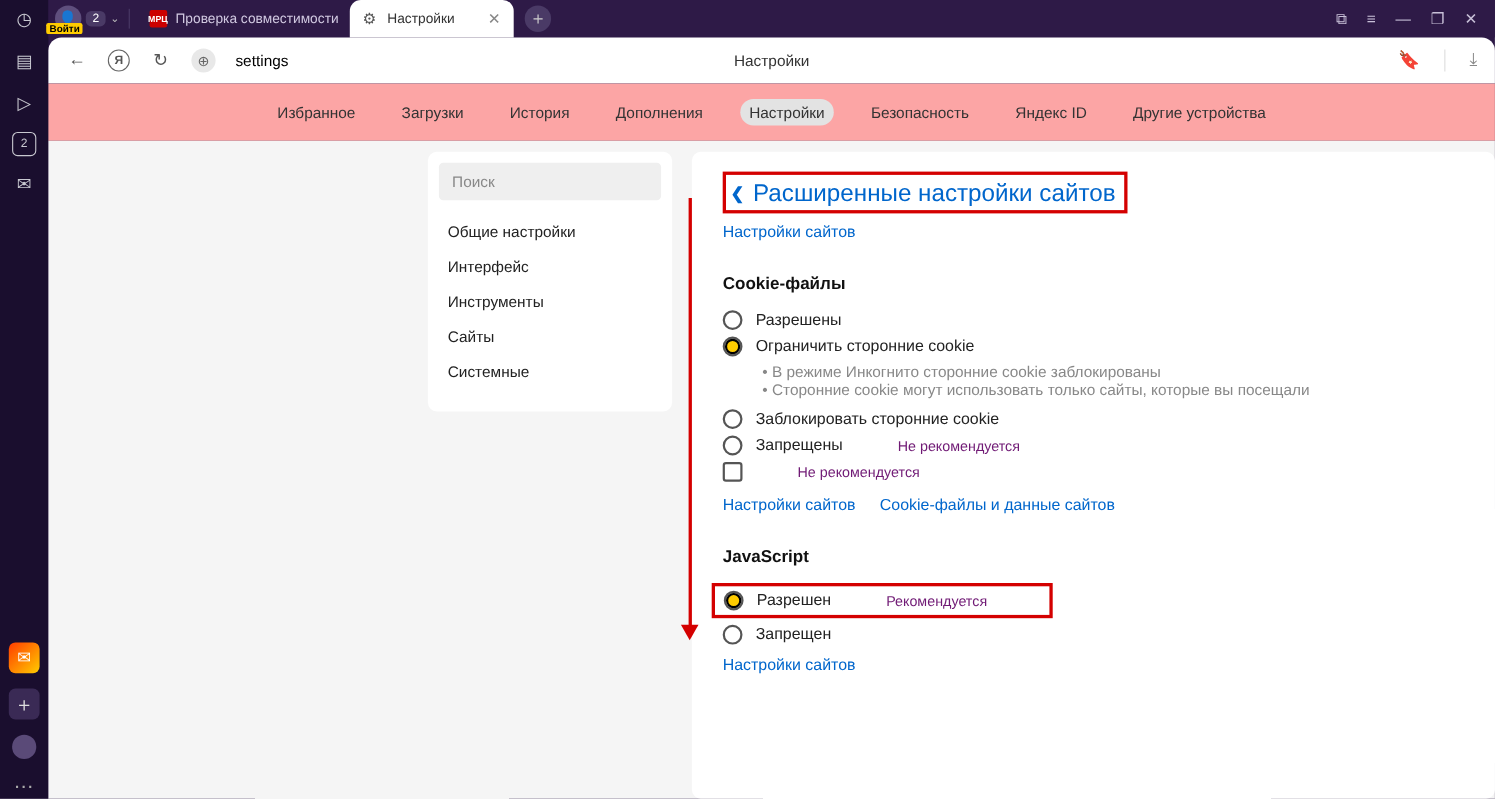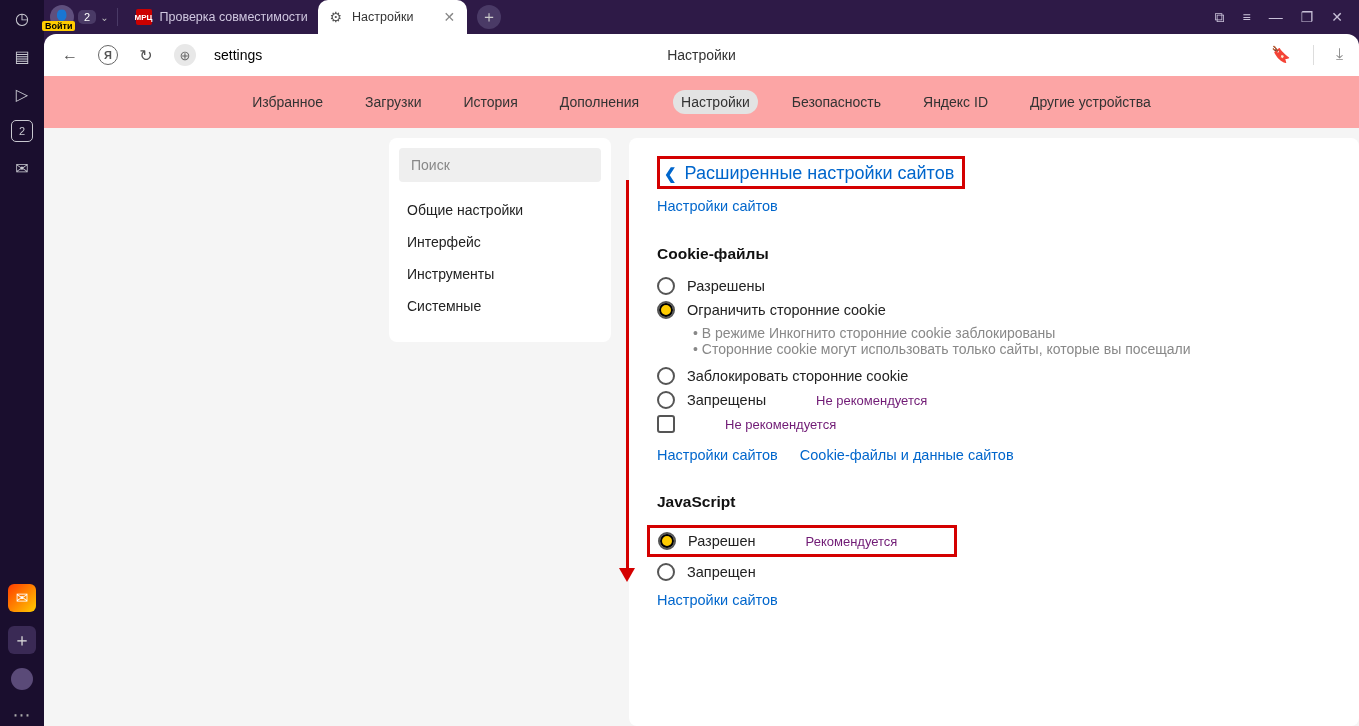--- a/index.html
+++ b/index.html
@@ -51,21 +51,21 @@
 
 
 .settings-body { background:#f5f5f5; min-height:598px; padding:10px 0 0 0; display:flex; justify-content:flex-end; gap:18px; }
 .side-card { width:222px; background:#fff; border-radius:8px; padding:10px 0 20px 0; height:fit-content; }
 .side-card .search { margin:0 10px 12px 10px; background:#efefef; border-radius:4px; padding:9px 12px; color:#888; font-size:14px;}
 .side-card .nav-item { padding:8px 18px; font-size:14px; color:#222; cursor:pointer; }
 
 .main-card { width:730px; background:#fff; border-radius:8px; padding:18px 28px 30px 28px; position:relative; }
 .crumb-box { border:3px solid #d40000; padding:4px 8px 2px 4px; display:inline-flex; align-items:center; gap:8px; }
 .crumb-box .chev-l { color:#0066cc; font-size:15px; font-weight:bold; }
-.crumb-box .crumb-text { color:#0066cc; font-size:18px; }
+.crumb-box .crumb-text { color:#0066cc; font-size:22px; }
 .link { color:#0066cc; font-size:14.5px; cursor:pointer; display:inline-block; }
 .sect-title { font-weight:bold; font-size:15.5px; color:#111; margin:30px 0 14px 0; }
 .opt { display:flex; align-items:center; gap:12px; margin:6px 0; font-size:14.5px; color:#222;}
 .radio { width:18px; height:18px; border:2px solid #555; border-radius:50%; display:inline-flex; align-items:center; justify-content:center; flex-shrink:0; cursor:pointer;}
 .radio.sel::after { content:""; width:10px; height:10px; background:#ffcc00; border:2px solid #000; border-radius:50%; }
 .checkbox { width:18px; height:18px; border:2px solid #555; border-radius:3px; flex-shrink:0; cursor:pointer;}
 .hint { color:#701a75; font-size:13px; margin-left:6px;padding-left:32px; }
 .bullets { margin:6px 0 10px 36px; color:#888; font-size:14px; }
 .bullets div::before { content:"• "; }
 .links-row { display:flex; gap:22px; margin-top:14px; }
@@ -145,20 +145,21 @@
     <span>Яндекс ID</span>
     <span>Другие устройства</span>
   </div>
 
   <div class="settings-body">
     <div class="side-card">
       <div class="search">Поиск</div>
       <div class="nav-item">Общие настройки</div>
       <div class="nav-item">Интерфейс</div>
       <div class="nav-item">Инструменты</div>
+      <div class="nav-item">Сайты</div>
       <div class="nav-item">Системные</div>
     </div>
 
     <div class="main-card">
       <div class="arrow-line"></div>
       <div class="arrow-head"></div>
 
       <div class="crumb-box">
         <span class="chev-l">❮</span>
         <span class="crumb-text">Расширенные настройки сайтов</span>

